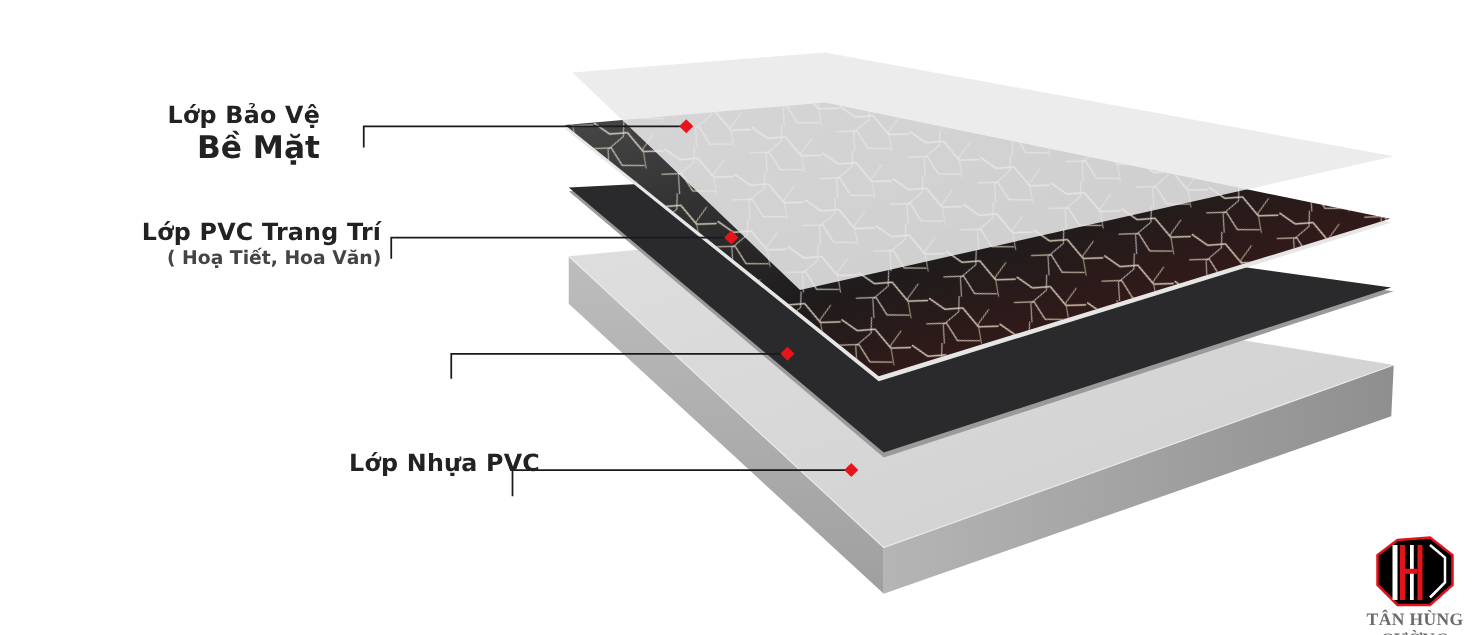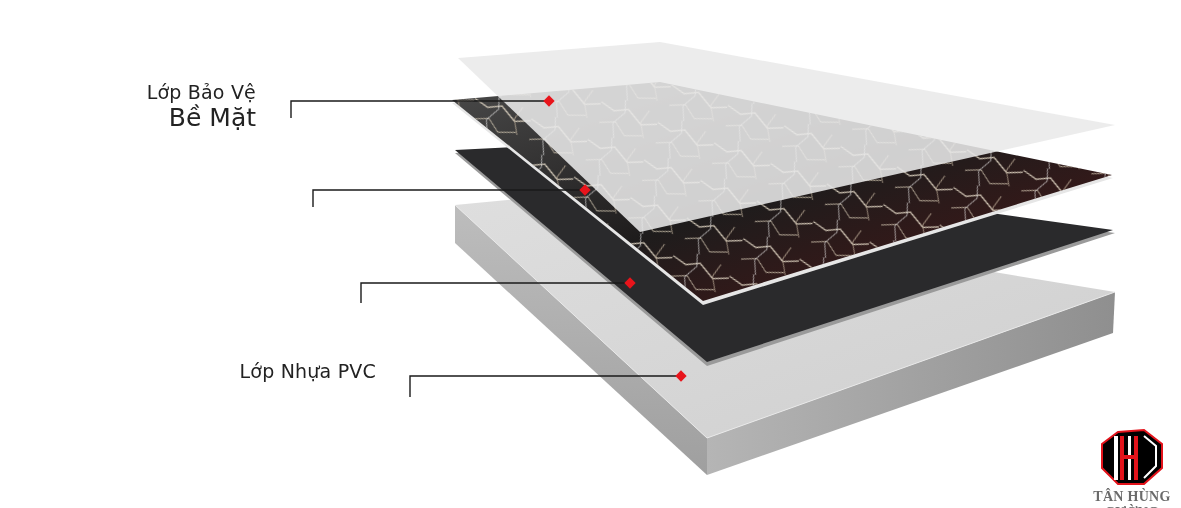--- a/index.html
+++ b/index.html
@@ -1,18 +1,18 @@
 <!DOCTYPE html>
 <html><head>
 <meta charset="utf-8">
 <style>
   html,body{margin:0;padding:0;background:#ffffff;}
   body{width:1181px;height:508px;position:relative;overflow:hidden;font-family:"DejaVu Sans","Liberation Sans",sans-serif;}
   #scene{position:absolute;left:0;top:0;width:1181px;height:508px;}
-  .label{position:absolute;text-align:right;color:#222;line-height:1.15;}
+  .label{position:absolute;text-align:right;color:#222;line-height:1.15;font-weight:bold;}
   .label .l1{font-size:19px;display:block;letter-spacing:0.2px;}
   .label .l2{font-size:25px;display:block;}
   .label .l2.small{font-size:15px;color:#444;}
   .logo{position:absolute;left:1086px;top:426px;width:92px;height:80px;}
   .logo-text{position:absolute;left:0;top:63px;width:92px;text-align:center;font-size:14px;color:#6b6b6b;font-family:"Liberation Serif","DejaVu Serif",serif;letter-spacing:0.3px;font-weight:bold;}
 </style>
 </head>
 <body>
 
 <svg id="scene" width="1181" height="508" viewBox="0 0 1181 508" xmlns="http://www.w3.org/2000/svg">
@@ -78,24 +78,26 @@
     <rect x="626" y="279" width="8" height="8" transform="rotate(45 630 283)"></rect>
     <rect x="677" y="372" width="8" height="8" transform="rotate(45 681 376)"></rect>
   </g>
 </svg>
 
 <div class="label" style="right:925px;top:82px;">
   <span class="l1">Lớp Bảo Vệ</span>
   <span class="l2">Bề Mặt</span>
 </div>
 <div class="label" style="right:876px;top:176px;">
+  <span class="l1">Lớp PVC Trang Trí</span>
+  <span class="l2 small">( Hoạ Tiết, Hoa Văn)</span>
 </div>
 <div class="label" style="right:845px;top:265px;">
 </div>
-<div class="label" style="right:805px;top:361px;">
+<div class="label" style="right:749px;top:361px;">
   <span class="l1">Lớp Nhựa PVC</span>
 </div>
 
 <div class="logo">
   <svg width="92" height="62" viewBox="0 0 92 62">
     <polygon points="32,6 58,4 76,18 76,42 58,58 32,58 16,42 16,18" fill="#000" stroke="#e3131b" stroke-width="2"></polygon>
     <rect x="28" y="10" width="4" height="44" fill="#fff"></rect>
     <rect x="34" y="10" width="4" height="44" fill="#e3131b"></rect>
     <rect x="42" y="10" width="3" height="44" fill="#fff"></rect>
     <rect x="34" y="29" width="14" height="4" fill="#e3131b"></rect>

